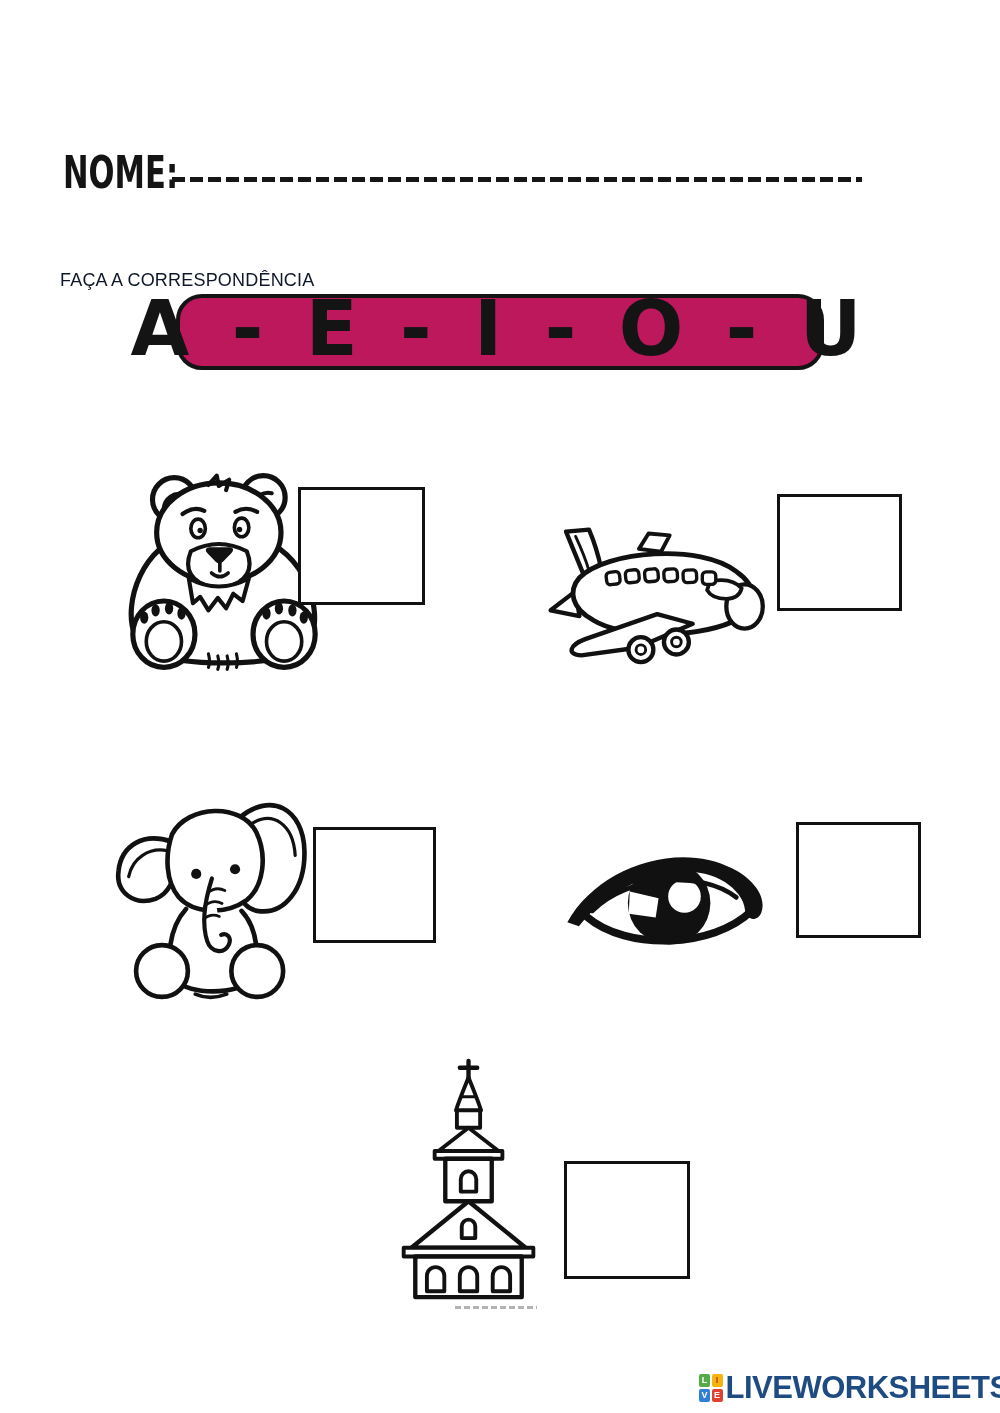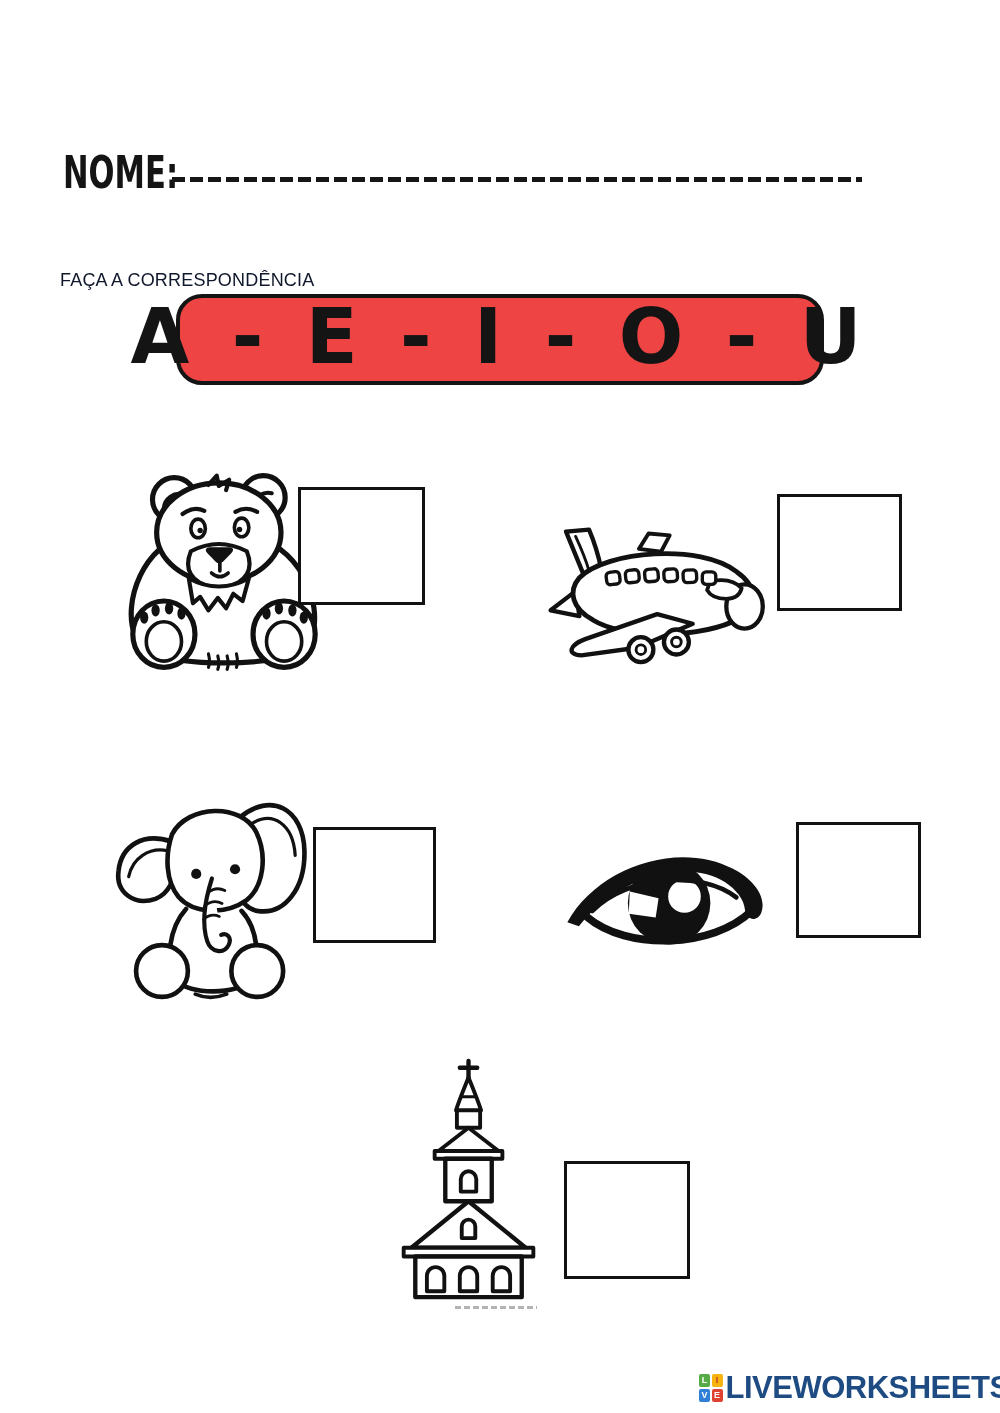--- a/index.html
+++ b/index.html
@@ -10,22 +10,22 @@
   .nome{position:absolute;left:63px;top:146px;font-family:"DejaVu Sans",sans-serif;
         font-weight:bold;font-size:45px;letter-spacing:0px;white-space:nowrap;
         transform:scale(0.68,1);transform-origin:0 0;}
   .name-line{position:absolute;left:172px;top:177px;width:690px;height:5px;
         background:repeating-linear-gradient(90deg,#161616 0 13px,transparent 13px 18px);
         cursor:text;}
   .instruction{position:absolute;left:60px;top:238px;font-size:18px;font-weight:500;
         letter-spacing:0.2px;color:#0f172a;margin-top:32px;}
 
   
-  .vowel-box{position:absolute;left:176px;top:294px;width:648px;height:91px;
-        border:4px solid #141414;border-radius:26px;background:#ef4444;
+  .vowel-box{position:absolute;left:176px;top:294px;width:648px;height:76px;
+        border:4px solid #141414;border-radius:26px;background:#be185d;
         display:flex;align-items:center;justify-content:center;box-sizing:border-box;}
   .vowel-text{font-family:"DejaVu Sans",sans-serif;font-size:76px;font-weight:600;
         letter-spacing:8px;white-space:nowrap;line-height:1;padding-bottom:6px;}
 
   
   .img{position:absolute;}
   .img svg{display:block;width:100%;height:100%;}
   .img-bear{left:110px;top:468px;width:228px;height:208px;}
   .img-plane{left:546px;top:522px;width:232px;height:144px;}
   .img-elephant{left:112px;top:786px;width:198px;height:222px;}

